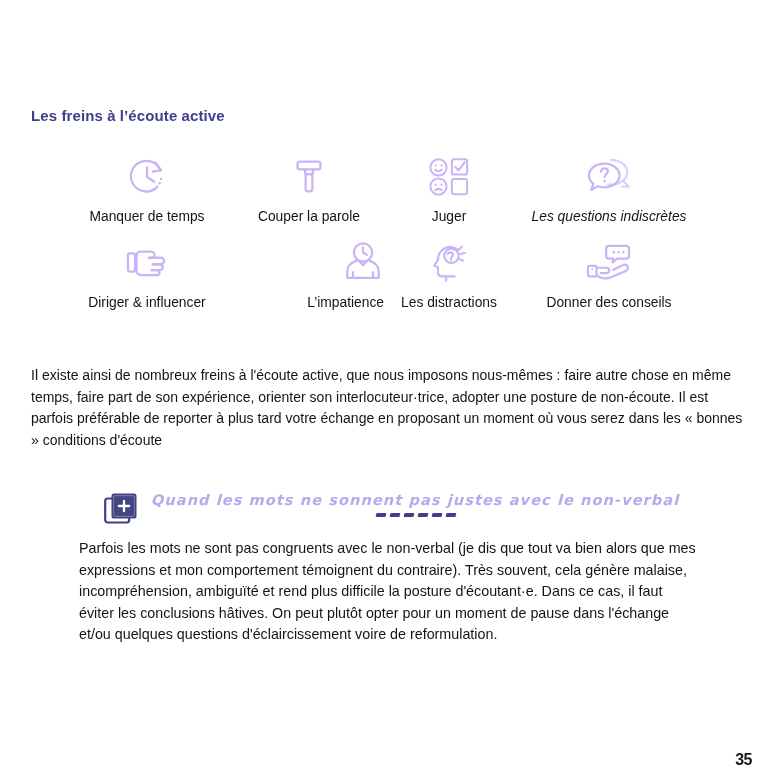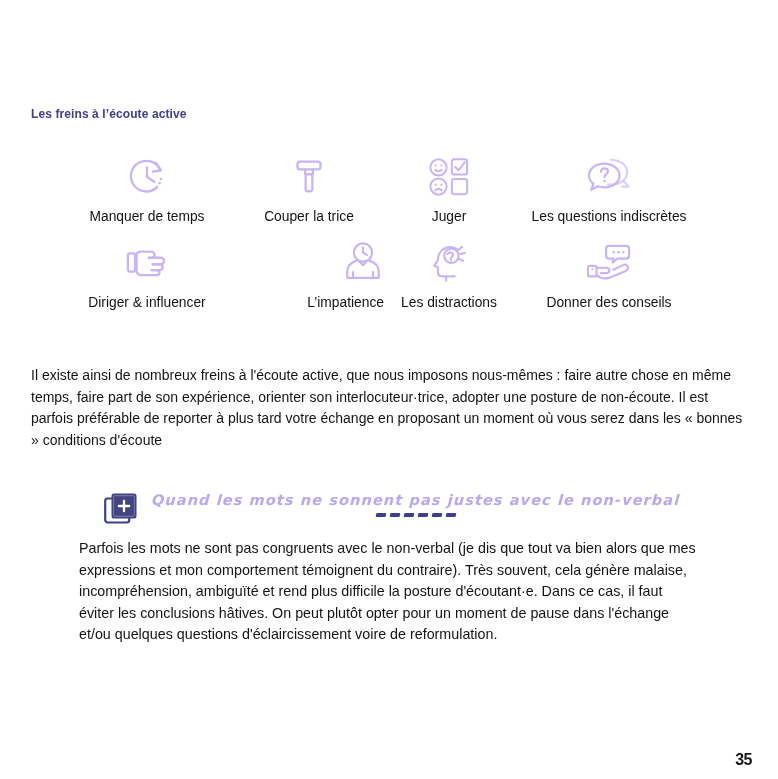--- a/index.html
+++ b/index.html
@@ -19,21 +19,21 @@
     position: absolute;
     inset: 0;
     background: #ffffff;
   }
 
   
   .section-heading {
     position: absolute;
     left: 31px;
     top: 107px;
-    font-size: 12px;
+    font-size: 15px;
     font-weight: bold;
     color: #3f4089;
     letter-spacing: 0.1px;
   }
 
   
   .icon-grid {
     position: absolute;
     left: 60px;
     top: 152px;
@@ -61,21 +61,21 @@
     margin-top: 7px;
     font-size: 13.8px;
     color: #141414;
     white-space: nowrap;
     line-height: 1.1;
   }
   
   .row-1 .c1 { width: 174px; }
   .row-1 .c2 { width: 150px; }
   .row-1 .c3 { width: 130px; }
-  .row-1 .c4 { width: 190px; }
+  .row-1 .c4 { width: 190px; font-style: italic; }
   
   .row-2 .c1 { width: 174px; }
   .row-2 .c2 { width: 150px; align-items: flex-end; }
   .row-2 .c3 { width: 130px; }
   .row-2 .c4 { width: 190px; }
 
   
   .body-para {
     position: absolute;
     left: 31px;
@@ -181,21 +181,21 @@
       </div>
 
       <div class="icon-cell c2">
         <div class="glyph">
           <svg width="40" height="46" viewBox="0 0 40 48" fill="none" stroke="#c9b4f5" stroke-width="2.4" stroke-linejoin="round" stroke-linecap="round">
             <rect x="8" y="8" width="24" height="8" rx="2.5"></rect>
             <path d="M16 16 L16 21 L24 21 L24 16"></path>
             <rect x="16.5" y="21" width="7" height="18" rx="2.5"></rect>
           </svg>
         </div>
-        <div class="cap">Couper la trice</div>
+        <div class="cap">Couper la parole</div>
       </div>
 
       <div class="icon-cell c3">
         <div class="glyph">
           <svg width="42" height="42" viewBox="0 0 44 44" fill="none" stroke="#c9b4f5" stroke-width="2.1" stroke-linecap="round" stroke-linejoin="round">
             <circle cx="11" cy="12" r="8.5"></circle>
             <circle cx="8" cy="10" r="1.1" fill="#c9b4f5" stroke="none"></circle>
             <circle cx="14" cy="10" r="1.1" fill="#c9b4f5" stroke="none"></circle>
             <path d="M7.6 14.5 Q11 17.6 14.4 14.5"></path>
             <circle cx="11" cy="32" r="8.5"></circle>

